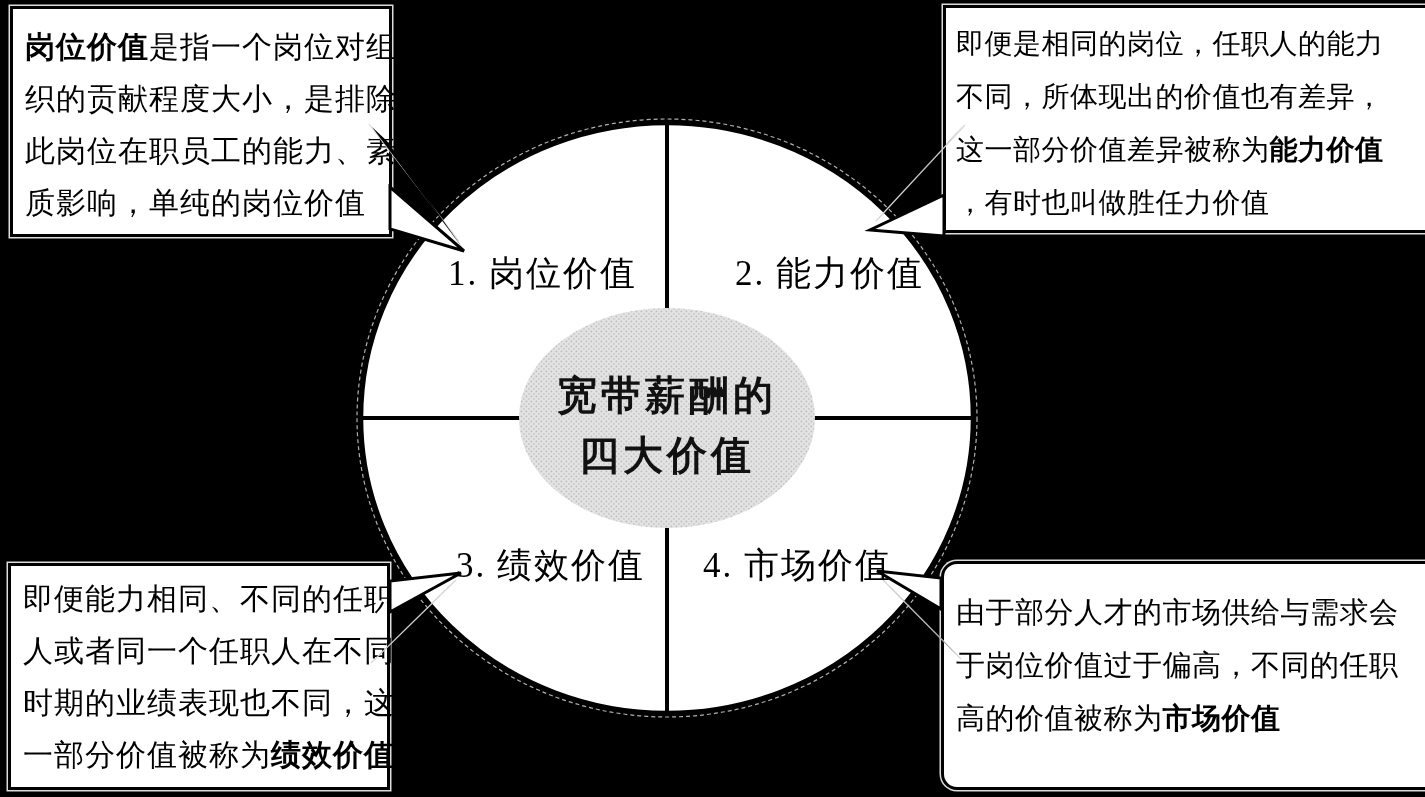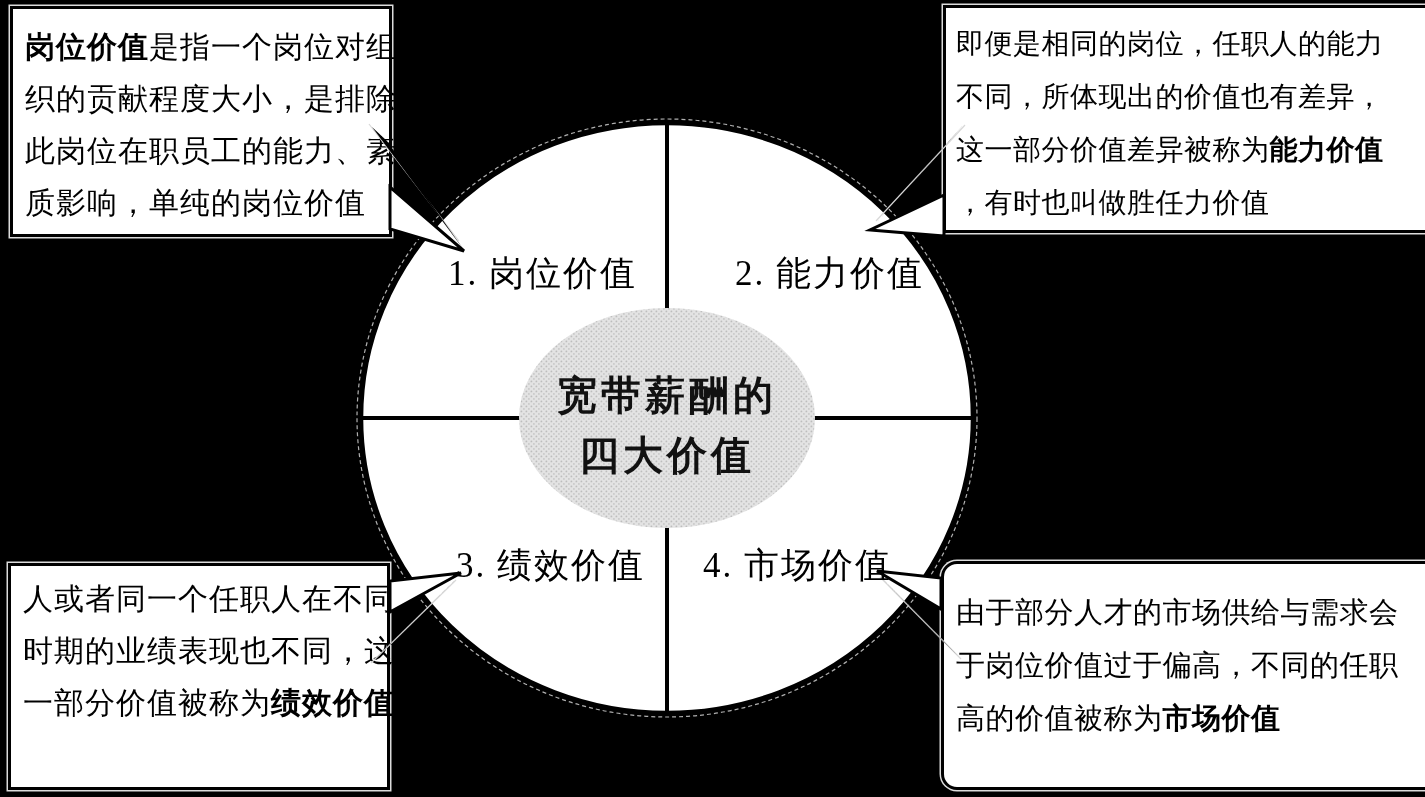--- a/index.html
+++ b/index.html
@@ -45,20 +45,21 @@
   </div>
 
   <div class="callout box-tr">
     <p>即便是相同的岗位，任职人的能力</p>
     <p>不同，所体现出的价值也有差异，</p>
     <p><span>这一部分价值差异被称为</span><span class="b">能力价值</span></p>
     <p>，有时也叫做胜任力价值</p>
   </div>
 
   <div class="callout box-bl">
+    <p>即便能力相同、不同的任职</p>
     <p>人或者同一个任职人在不同</p>
     <p>时期的业绩表现也不同，这</p>
     <p><span>一部分价值被称为</span><span class="b">绩效价值</span></p>
   </div>
 
   <div class="callout box-br">
     <p>由于部分人才的市场供给与需求会</p>
     <p>于岗位价值过于偏高，不同的任职</p>
     <p><span>高的价值被称为</span><span class="b">市场价值</span></p>
   </div>

